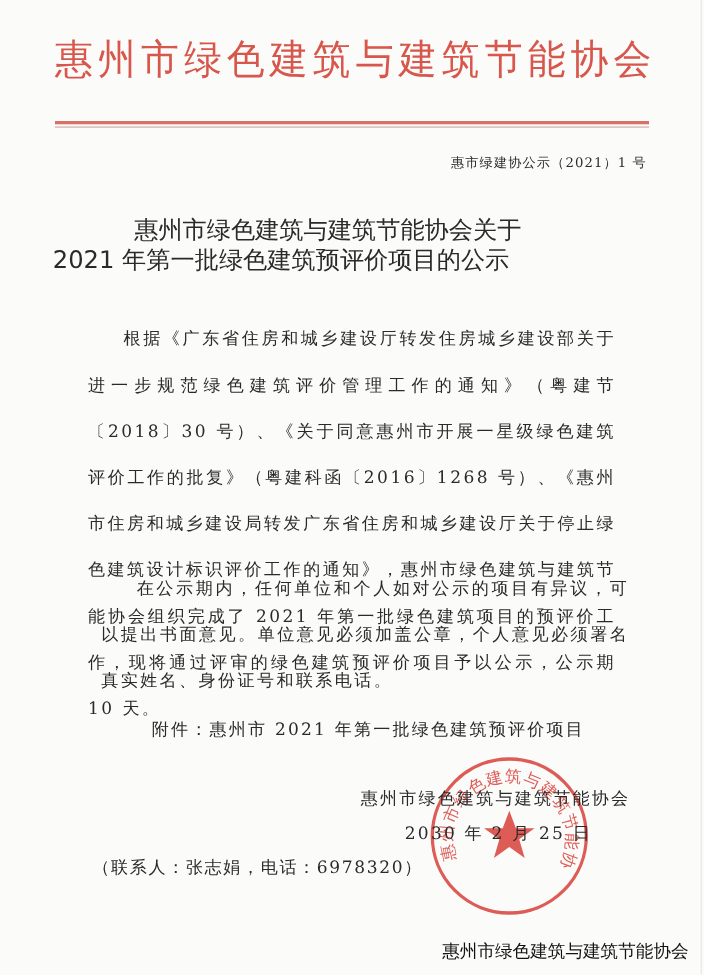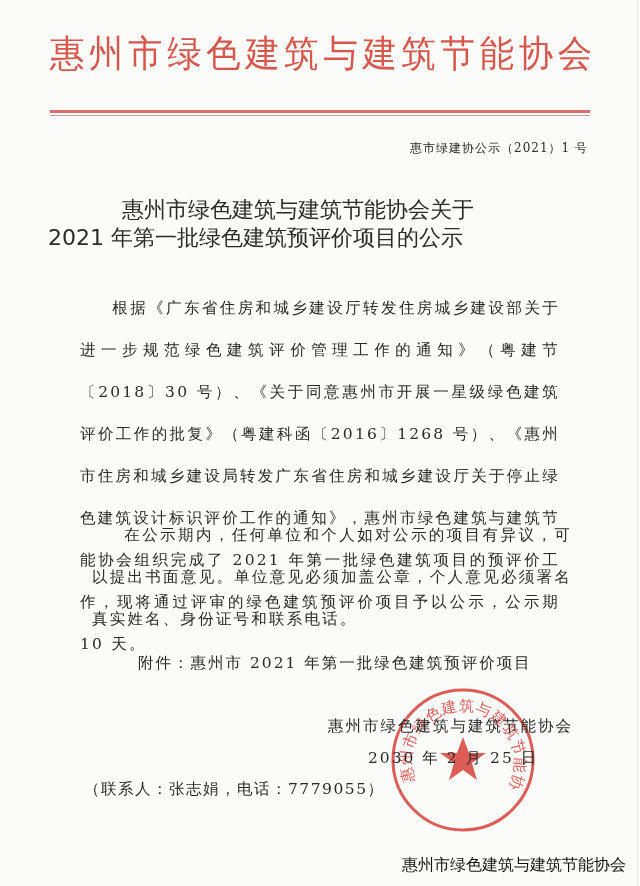--- a/index.html
+++ b/index.html
@@ -78,15 +78,15 @@
   <circle cx="75" cy="75" r="70" fill="none" stroke="#d9413a" stroke-width="3"></circle>
   <text font-size="15" fill="#d9413a" font-family="DejaVu Sans, sans-serif" letter-spacing="1">
     <textPath href="#sealArc" startOffset="2%">惠州市绿色建筑与建筑节能协会</textPath>
   </text>
   <polygon fill="#d9413a" points="75,52 81,68 98,68 84,78 89,95 75,85 61,95 66,78 52,68 69,68"></polygon>
 </svg>
 
 <div class="sign-org">惠州市绿色建筑与建筑节能协会</div>
 <div class="sign-date">2030 年 2 月 25 日</div>
 
-<div class="contact">（联系人：张志娟，电话：7779055）</div>
+<div class="contact">（联系人：张志娟，电话：6978320）</div>
 
 <div class="watermark">惠州市绿色建筑与建筑节能协会</div>
 
 </body></html>

